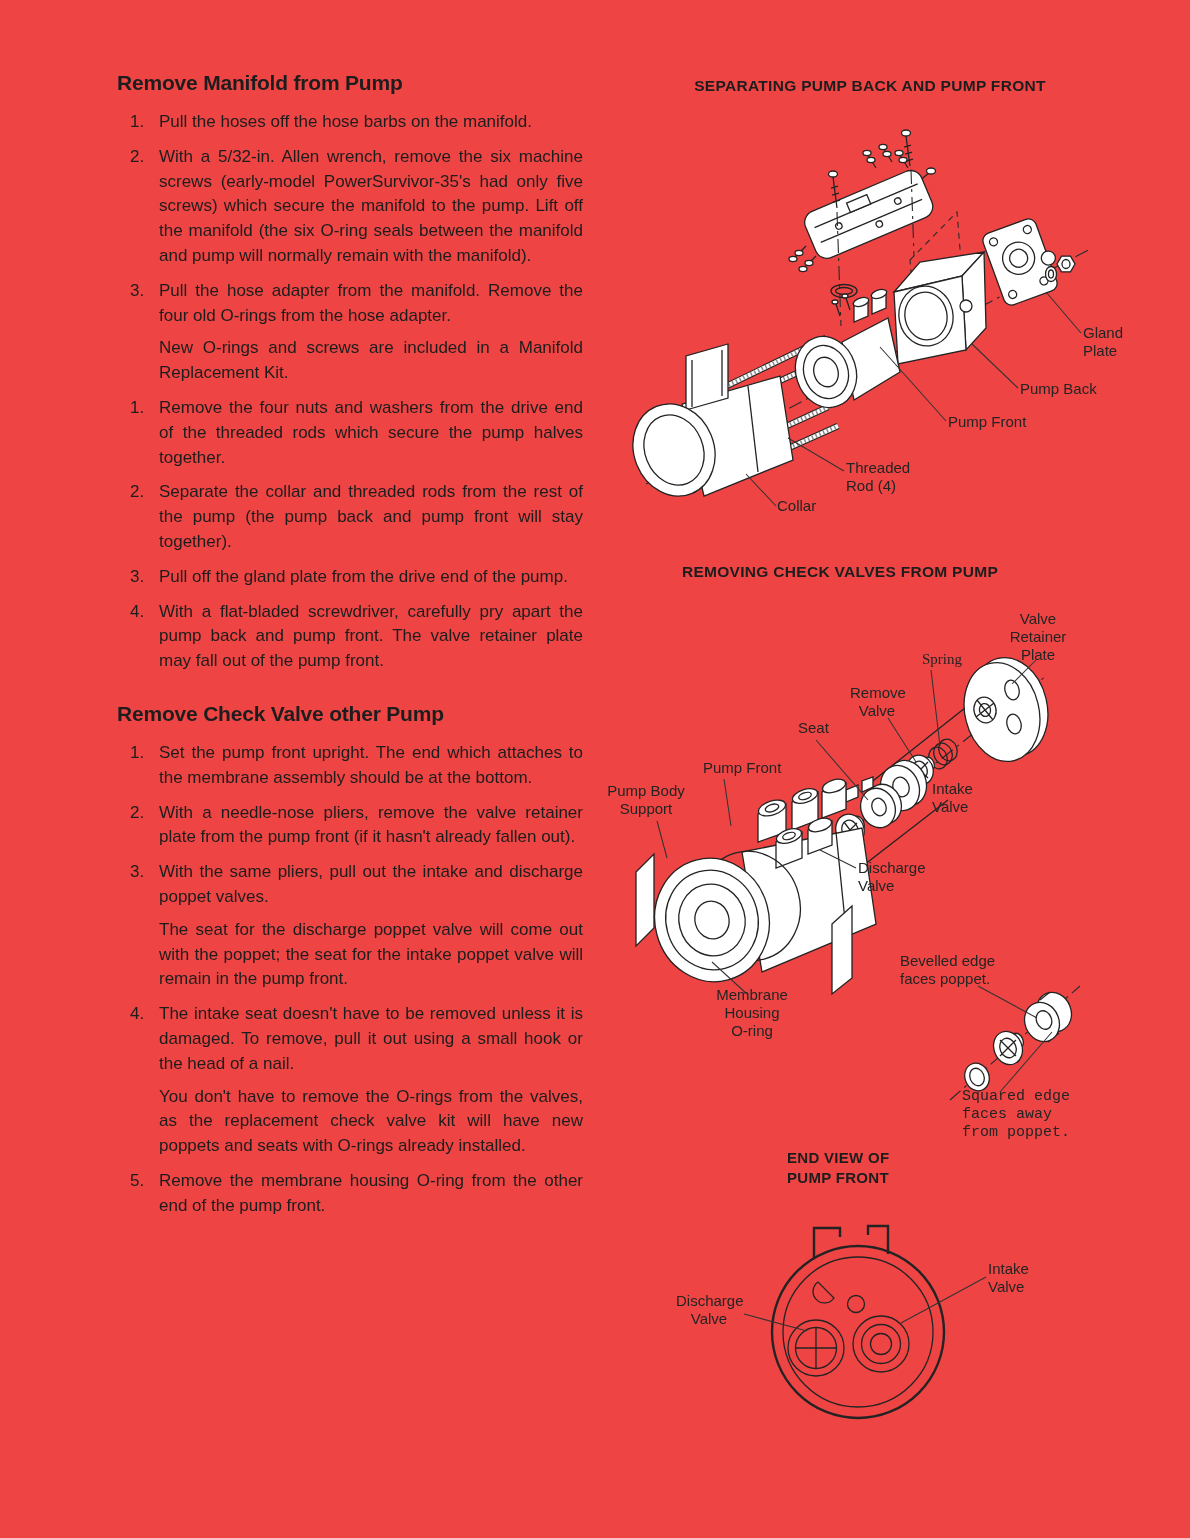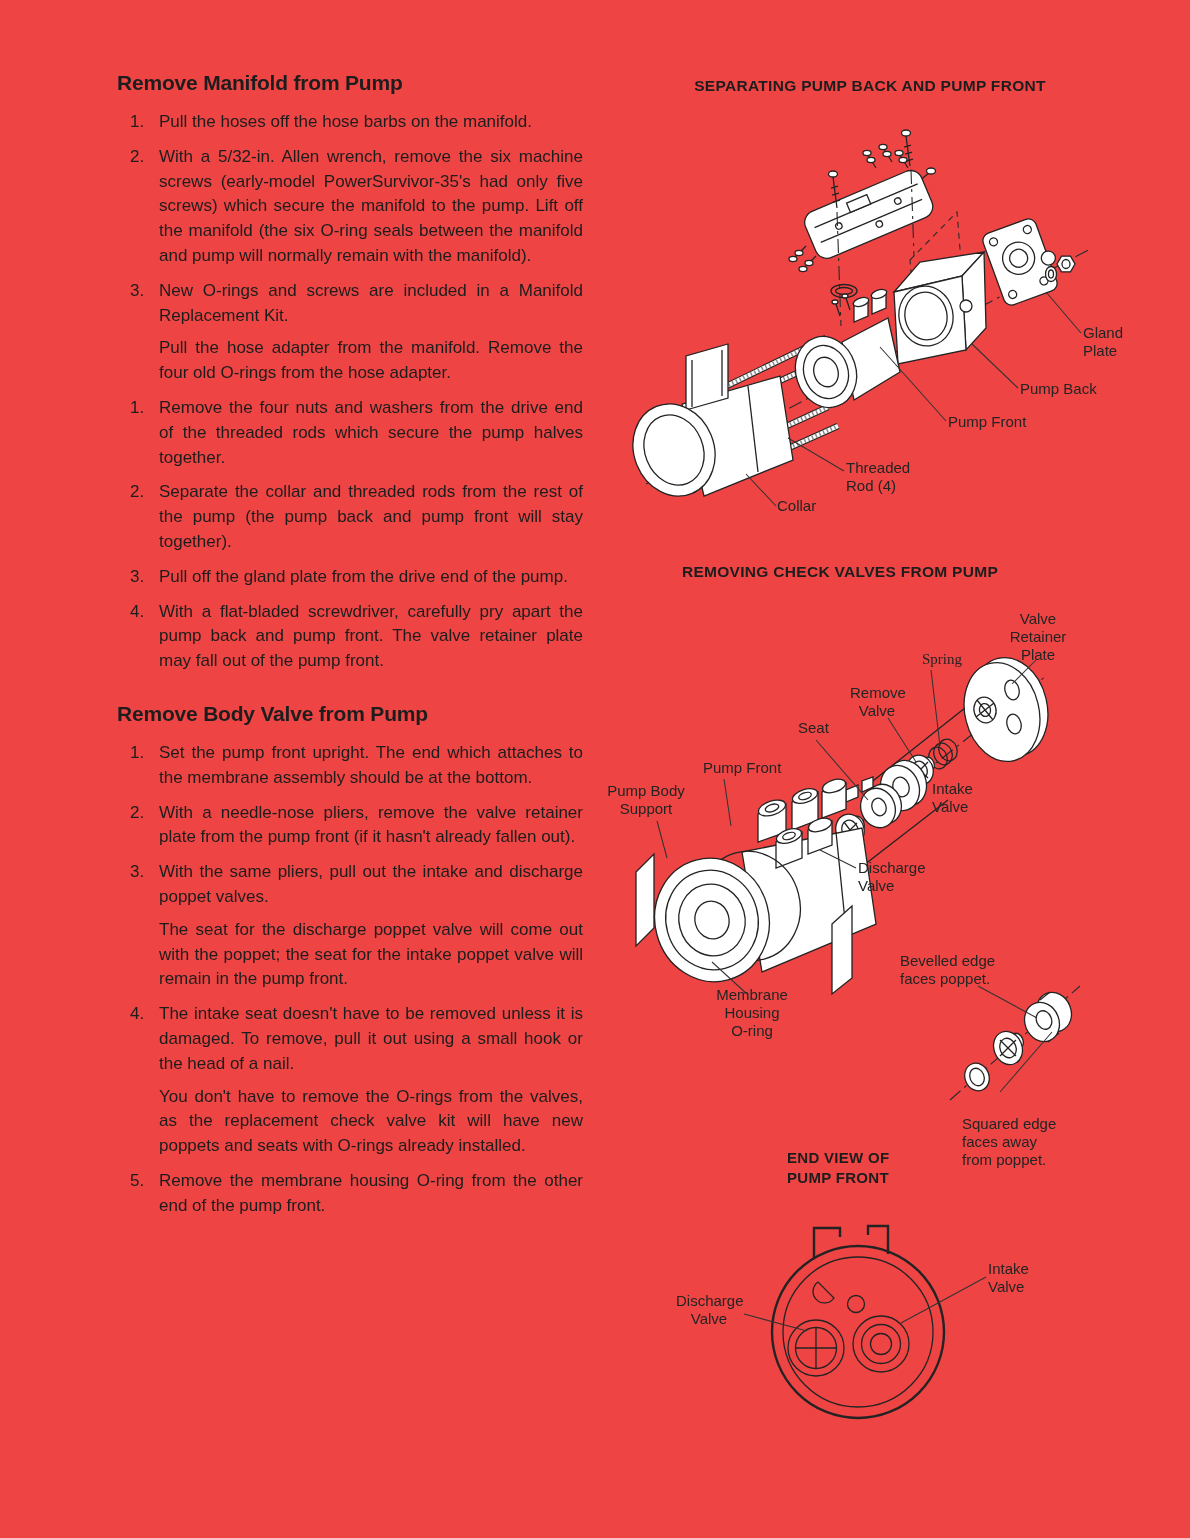--- a/index.html
+++ b/index.html
@@ -48,43 +48,43 @@
     <div class="li">
       <span class="num">1.</span>
       <p class="para">Pull the hoses off the hose barbs on the manifold.</p>
     </div>
     <div class="li">
       <span class="num">2.</span>
       <p class="para">With a 5/32-in. Allen wrench, remove the six machine screws (early-model PowerSurvivor-35's had only five screws) which secure the manifold to the pump.  Lift off the manifold (the six O-ring seals between the manifold and pump will normally remain with the manifold).</p>
     </div>
     <div class="li">
       <span class="num">3.</span>
+      <p class="para">Pull the hose adapter from the manifold.  Remove the four old O-rings from the hose adapter.</p>
       <p class="para">New O-rings and screws are included in a Manifold Replacement Kit.</p>
-      <p class="para">Pull the hose adapter from the manifold.  Remove the four old O-rings from the hose adapter.</p>
     </div>
 
 
     <div class="li">
       <span class="num">1.</span>
       <p class="para">Remove the four nuts and washers from the drive end of the threaded rods which secure the pump halves together.</p>
     </div>
     <div class="li">
       <span class="num">2.</span>
       <p class="para">Separate the collar and threaded rods from the rest of the pump (the pump back and pump front will stay together).</p>
     </div>
     <div class="li">
       <span class="num">3.</span>
       <p class="para">Pull off the gland plate from the drive end of the pump.</p>
     </div>
     <div class="li">
       <span class="num">4.</span>
       <p class="para">With a flat-bladed screwdriver, carefully pry apart the pump back and pump front.  The valve retainer plate may fall out of the pump front.</p>
     </div>
 
-    <div class="h1 gap">Remove Body Valve from Pump</div>
+    <div class="h1 gap">Remove Check Valve other Pump</div>
 
     <div class="li">
       <span class="num">1.</span>
       <p class="para">Set the pump front upright.  The end which attaches to the membrane assembly should be at the bottom.</p>
     </div>
     <div class="li">
       <span class="num">2.</span>
       <p class="para">With a needle-nose pliers, remove the valve retainer plate from the pump front (if it hasn't already fallen out).</p>
     </div>
     <div class="li">
@@ -373,21 +373,21 @@
 Support</div>
     <div class="lbl" style="left:332px;top:190px;">Intake
 Valve</div>
     <div class="lbl" style="left:258px;top:269px;">Discharge
 Valve</div>
     <div class="lbl c" style="left:110px;top:396px;width:84px;">Membrane
 Housing
 O-ring</div>
     <div class="lbl" style="left:300px;top:362px;">Bevelled edge
 faces poppet.</div>
-    <div class="lbl" style="left:362px;top:525px;">Squared edge
+    <div class="lbl" style="left:362px;top:498px;font-family:Liberation Mono, monospace;">Squared edge
 faces away
 from poppet.</div>
   </div>
 
   <div class="fig-title" style="left:787px;top:1148px;font-size:15px;line-height:19.5px;">END VIEW OF
 PUMP FRONT</div>
 
   <div class="fig" id="fig3" style="left:630px;top:1180px;width:460px;height:260px;">
     <svg viewBox="0 0 460 260" width="460" height="260">
       <g>

